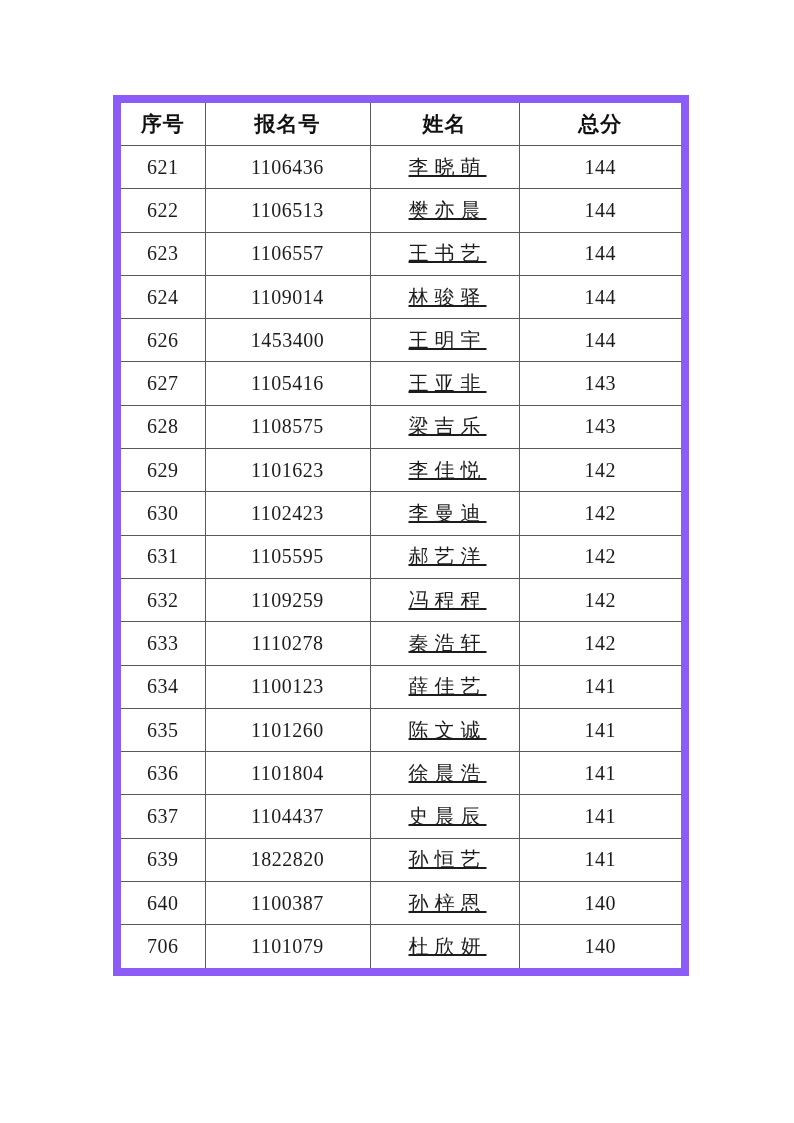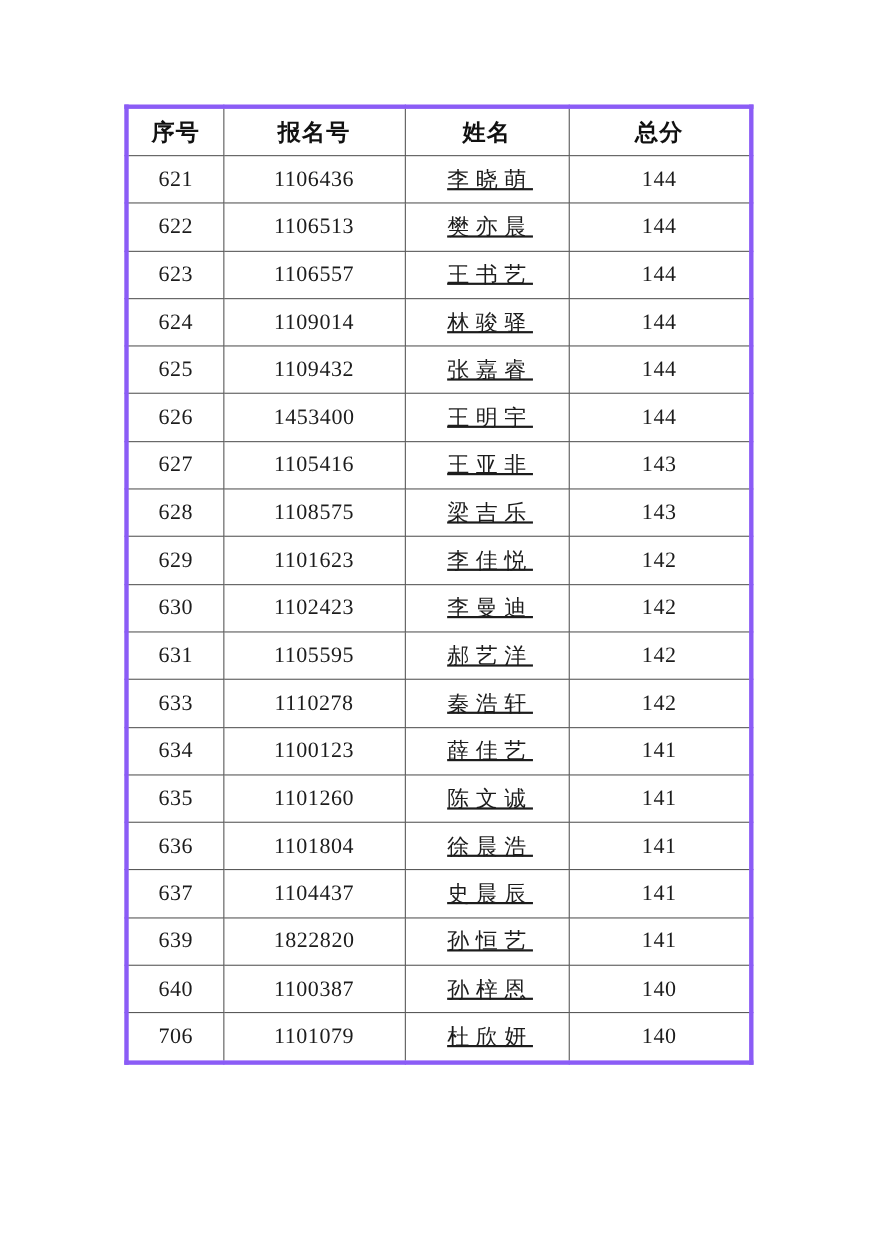--- a/index.html
+++ b/index.html
@@ -16,21 +16,21 @@
     font-family: "Liberation Serif", "DejaVu Serif", serif;
     color: #1c1c1c;
   }
   table.score-table {
     position: absolute;
     left: 113px;
     top: 95px;
     width: 568px;
     border-collapse: collapse;
     table-layout: fixed;
-    border: 4px solid #8b5cf6;
+    border: 8px solid #8b5cf6;
   }
   table.score-table th,
   table.score-table td {
     border: 1px solid #595959;
     text-align: center;
     vertical-align: middle;
     padding: 0;
     overflow: hidden;
     white-space: nowrap;
   }
@@ -98,26 +98,20 @@
           <td class="cell-name">王书艺</td>
           <td class="cell-score">144</td>
         </tr>
         <tr>
           <td class="cell-serial">624</td>
           <td class="cell-regno">1109014</td>
           <td class="cell-name">林骏驿</td>
           <td class="cell-score">144</td>
         </tr>
         <tr>
-          <td class="cell-serial">625</td>
-          <td class="cell-regno">1109432</td>
-          <td class="cell-name">张嘉睿</td>
-          <td class="cell-score">144</td>
-        </tr>
-        <tr>
           <td class="cell-serial">626</td>
           <td class="cell-regno">1453400</td>
           <td class="cell-name">王明宇</td>
           <td class="cell-score">144</td>
         </tr>
         <tr>
           <td class="cell-serial">627</td>
           <td class="cell-regno">1105416</td>
           <td class="cell-name">王亚非</td>
           <td class="cell-score">143</td>
@@ -137,20 +131,26 @@
         <tr>
           <td class="cell-serial">630</td>
           <td class="cell-regno">1102423</td>
           <td class="cell-name">李曼迪</td>
           <td class="cell-score">142</td>
         </tr>
         <tr>
           <td class="cell-serial">631</td>
           <td class="cell-regno">1105595</td>
           <td class="cell-name">郝艺洋</td>
+          <td class="cell-score">142</td>
+        </tr>
+        <tr>
+          <td class="cell-serial">632</td>
+          <td class="cell-regno">1109259</td>
+          <td class="cell-name">冯程程</td>
           <td class="cell-score">142</td>
         </tr>
         <tr>
           <td class="cell-serial">633</td>
           <td class="cell-regno">1110278</td>
           <td class="cell-name">秦浩轩</td>
           <td class="cell-score">142</td>
         </tr>
         <tr>
           <td class="cell-serial">634</td>

